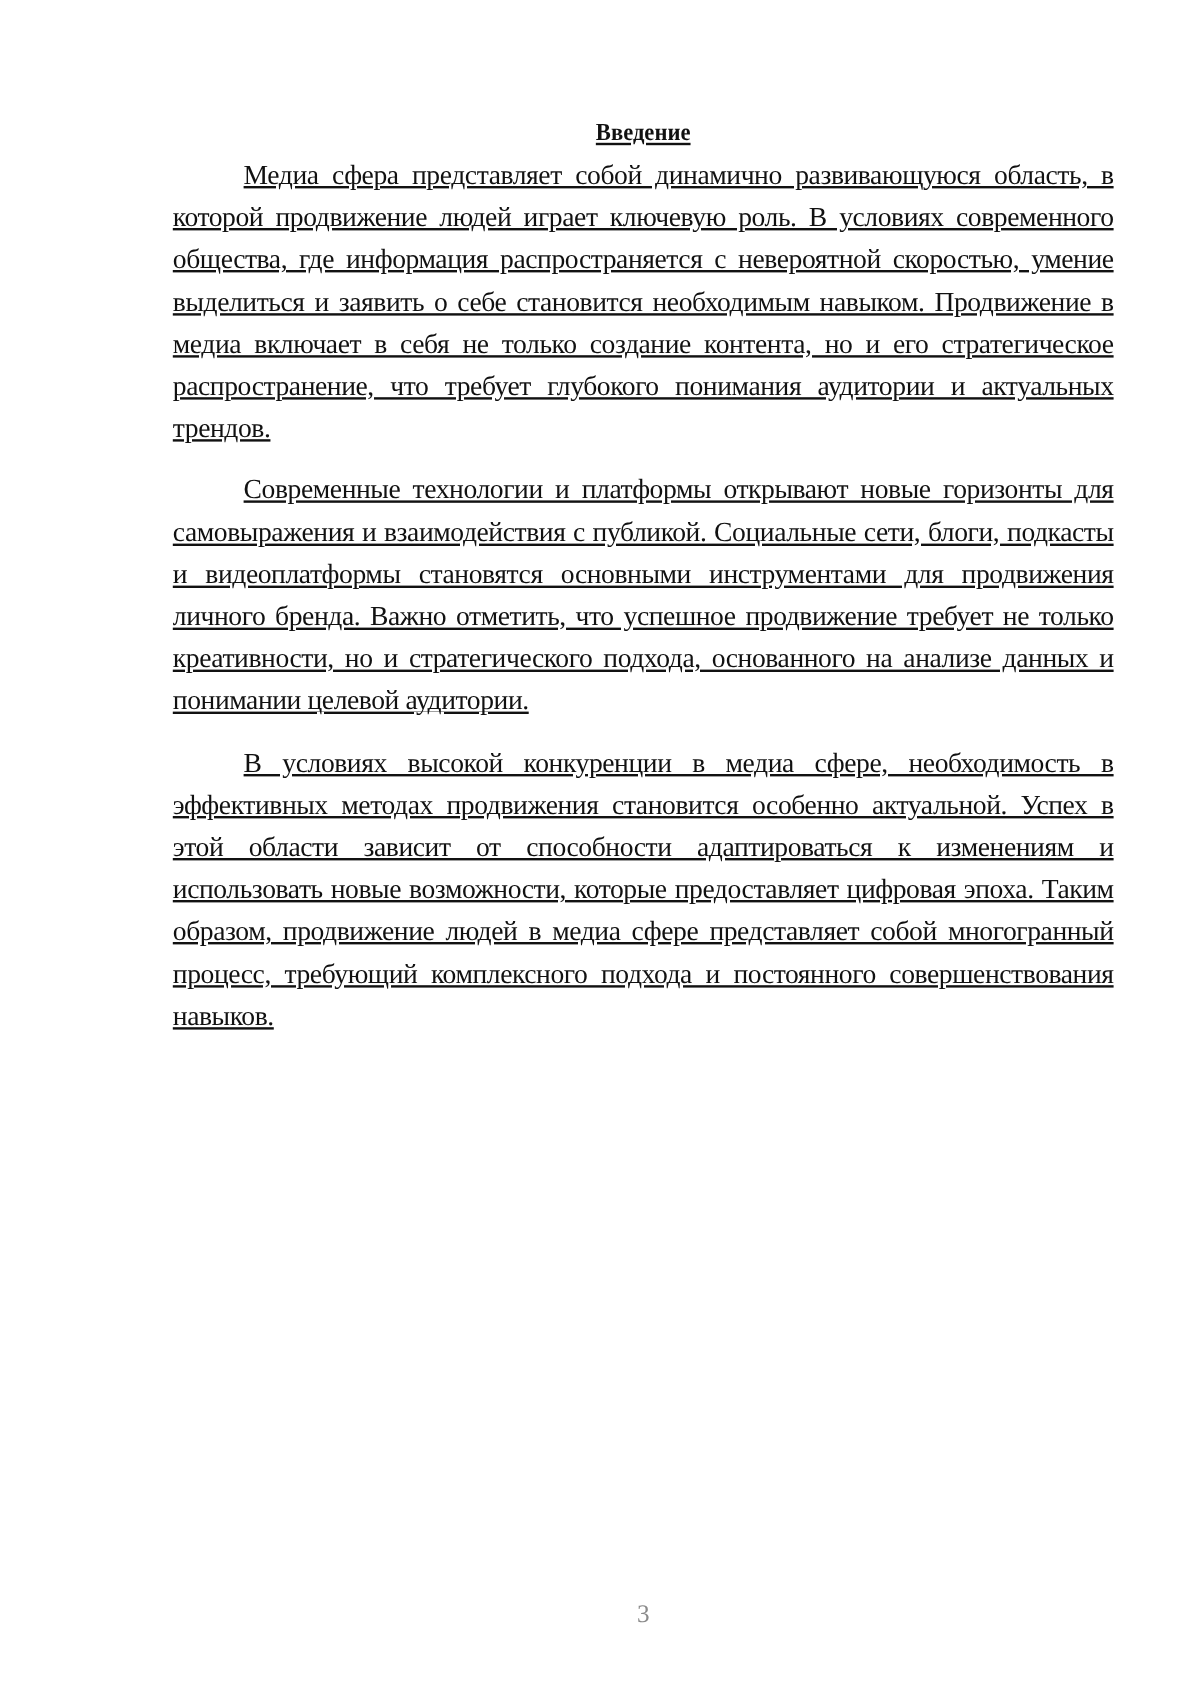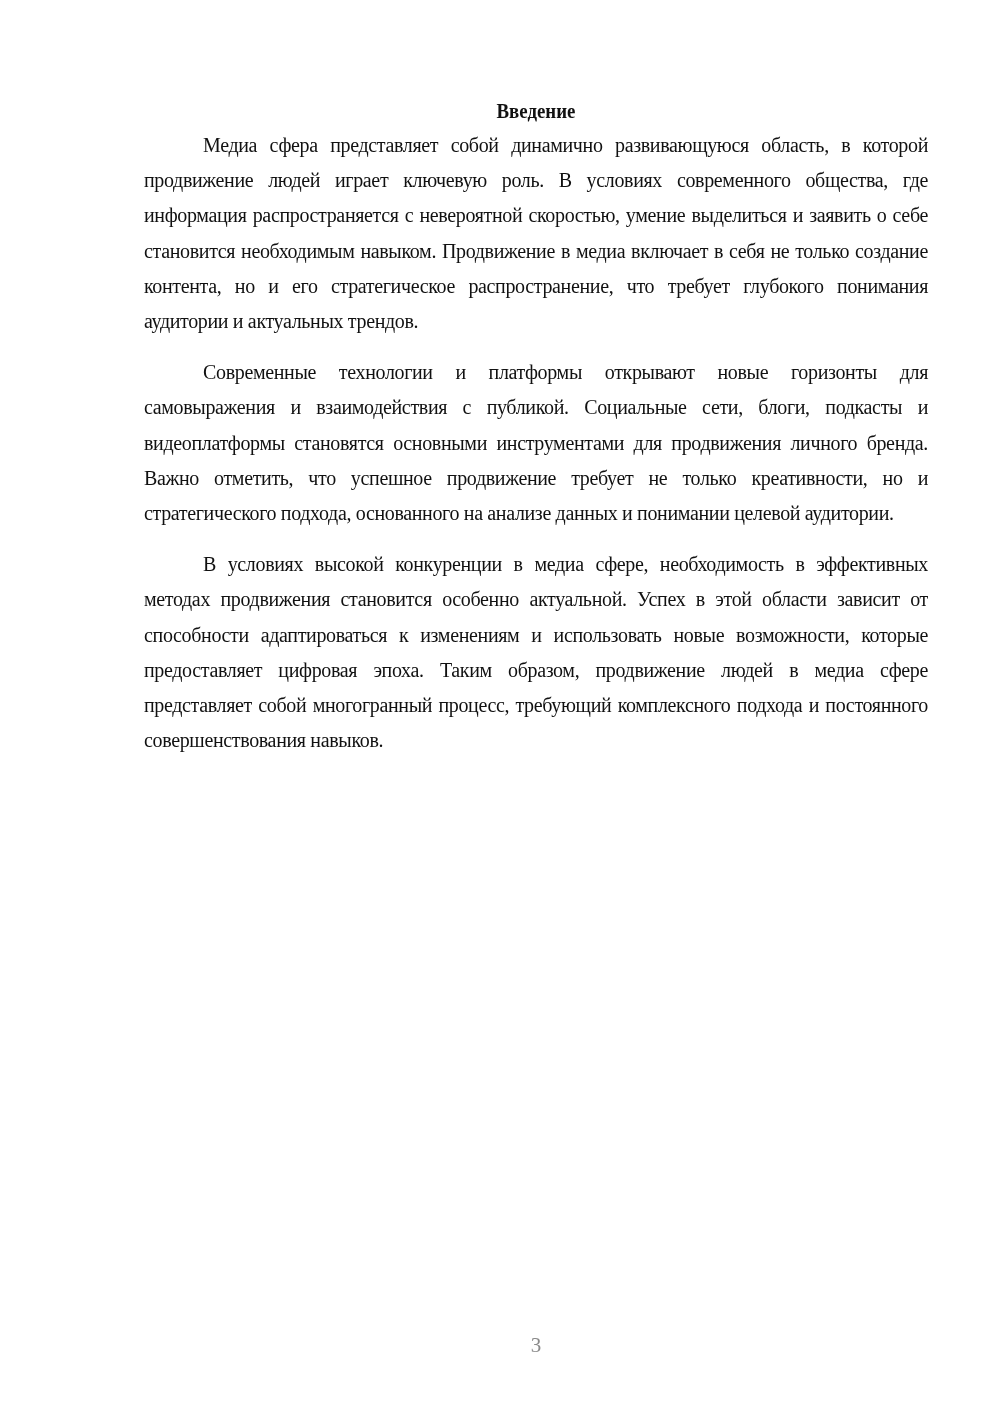--- a/index.html
+++ b/index.html
@@ -21,34 +21,35 @@
       top: 0;
       width: 1000px;
       height: 1414px;
       background: #ffffff;
     }
     .content {
       position: absolute;
       left: 144px;
       top: 96px;
       width: 784px;
+      text-decoration: underline;
     }
     .title {
       text-align: center;
       font-weight: bold;
       font-size: 20.5px;
       line-height: 30px;
       margin: 0 0 2px 0;
       padding-left: 0;
       transform: scaleX(0.92);
       transform-origin: center;
     }
     .para {
       margin: 0 0 16px 0;
-      font-size: 20px;
+      font-size: 23px;
       line-height: 35.2px;
       text-align: justify;
       text-indent: 59px;
       letter-spacing: -0.35px;
       word-spacing: 0px;
     }
     .para:last-child {
       margin-bottom: 0;
     }
     .page-number {

